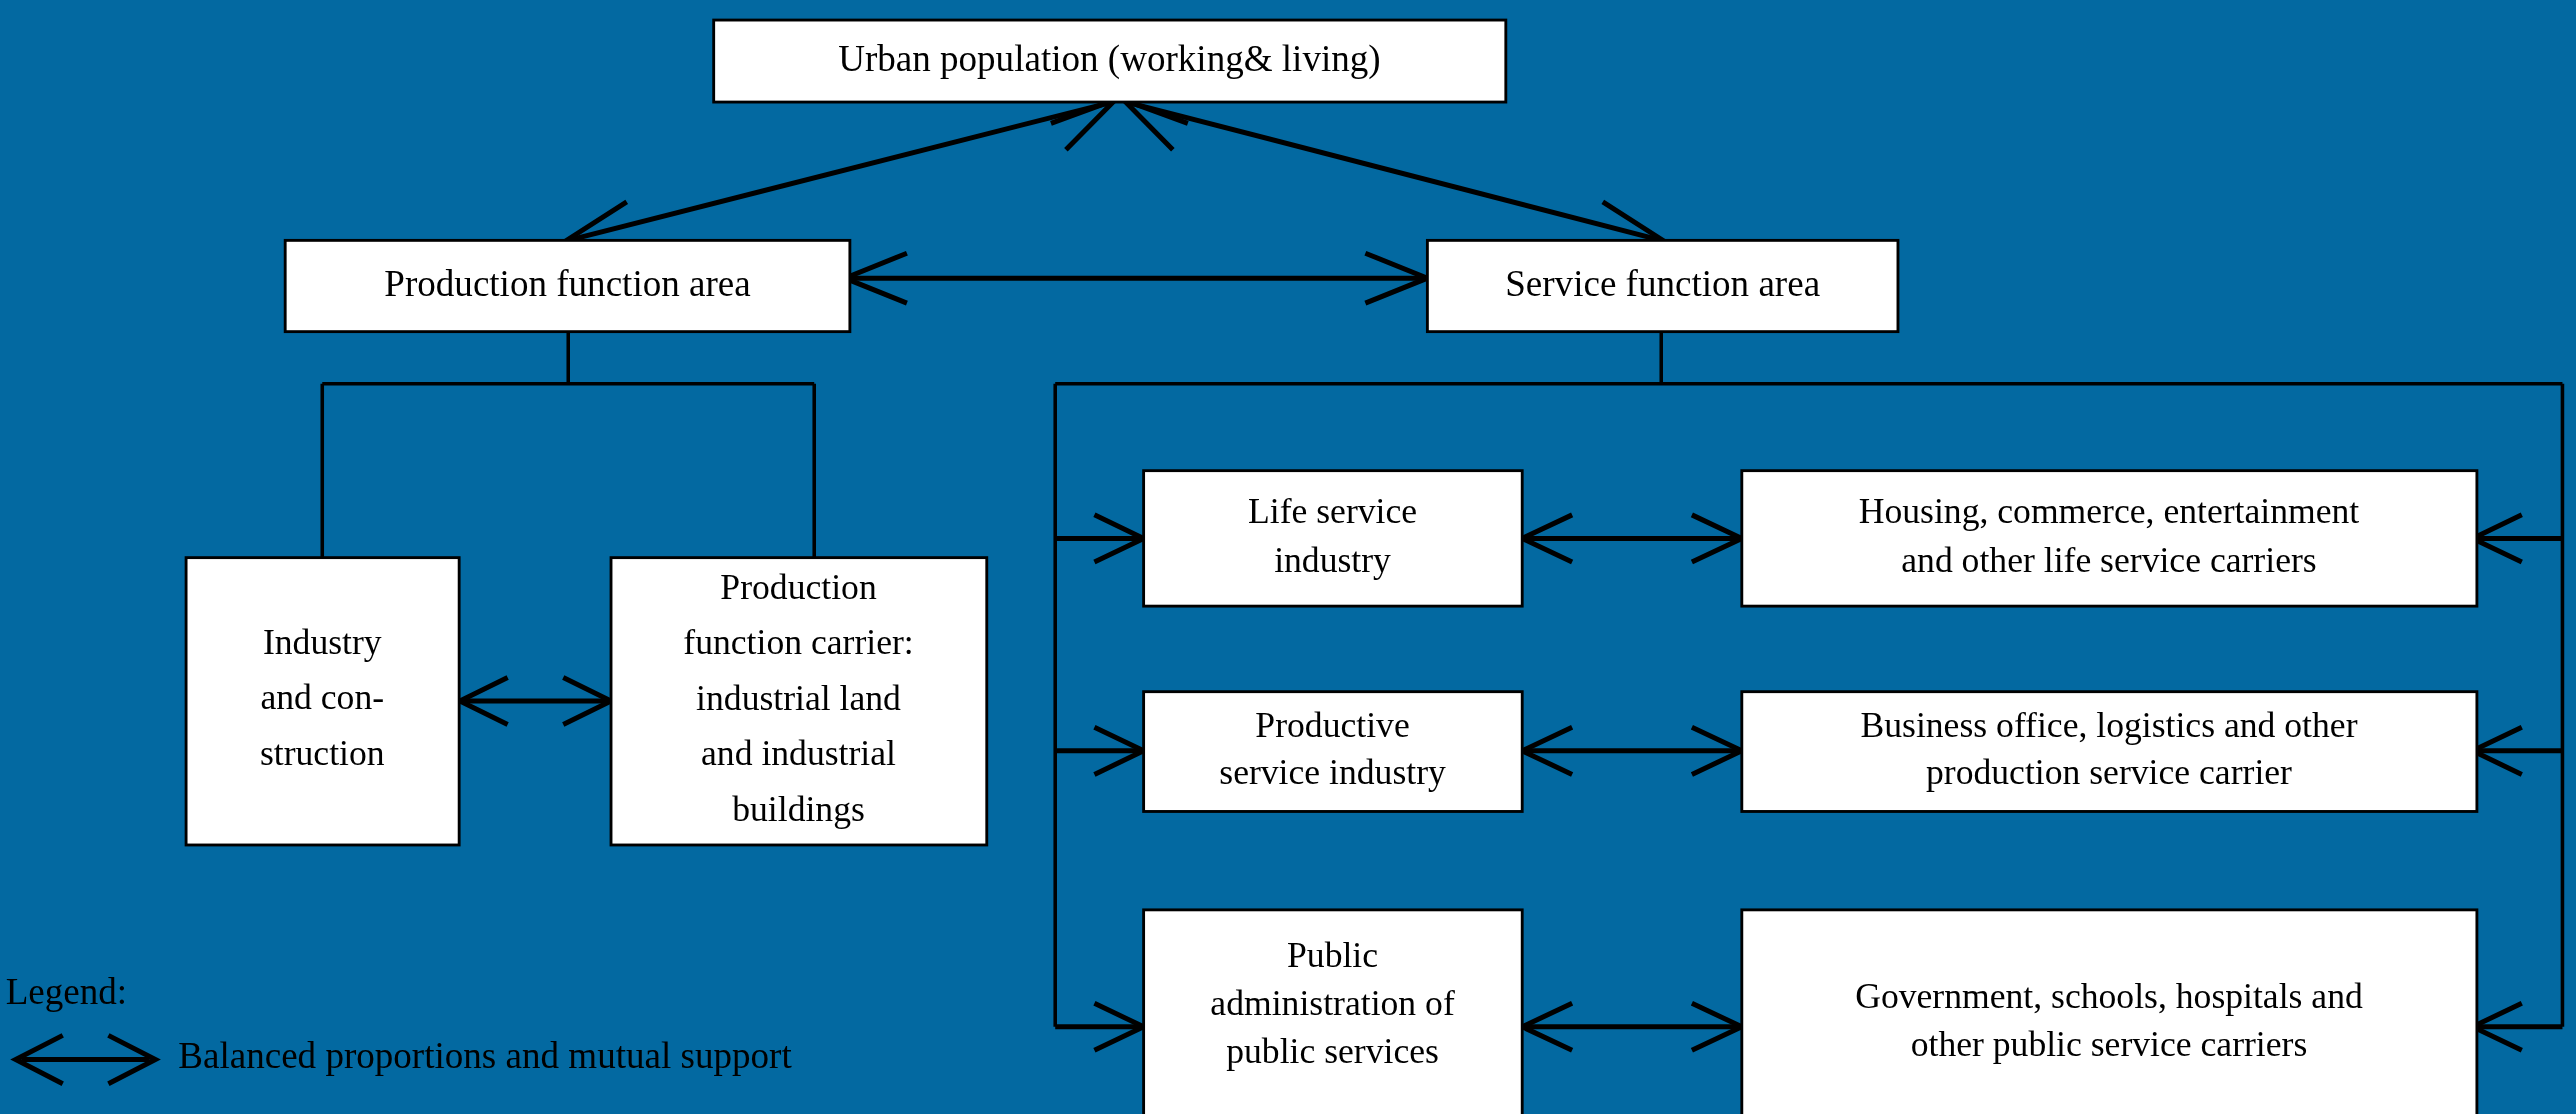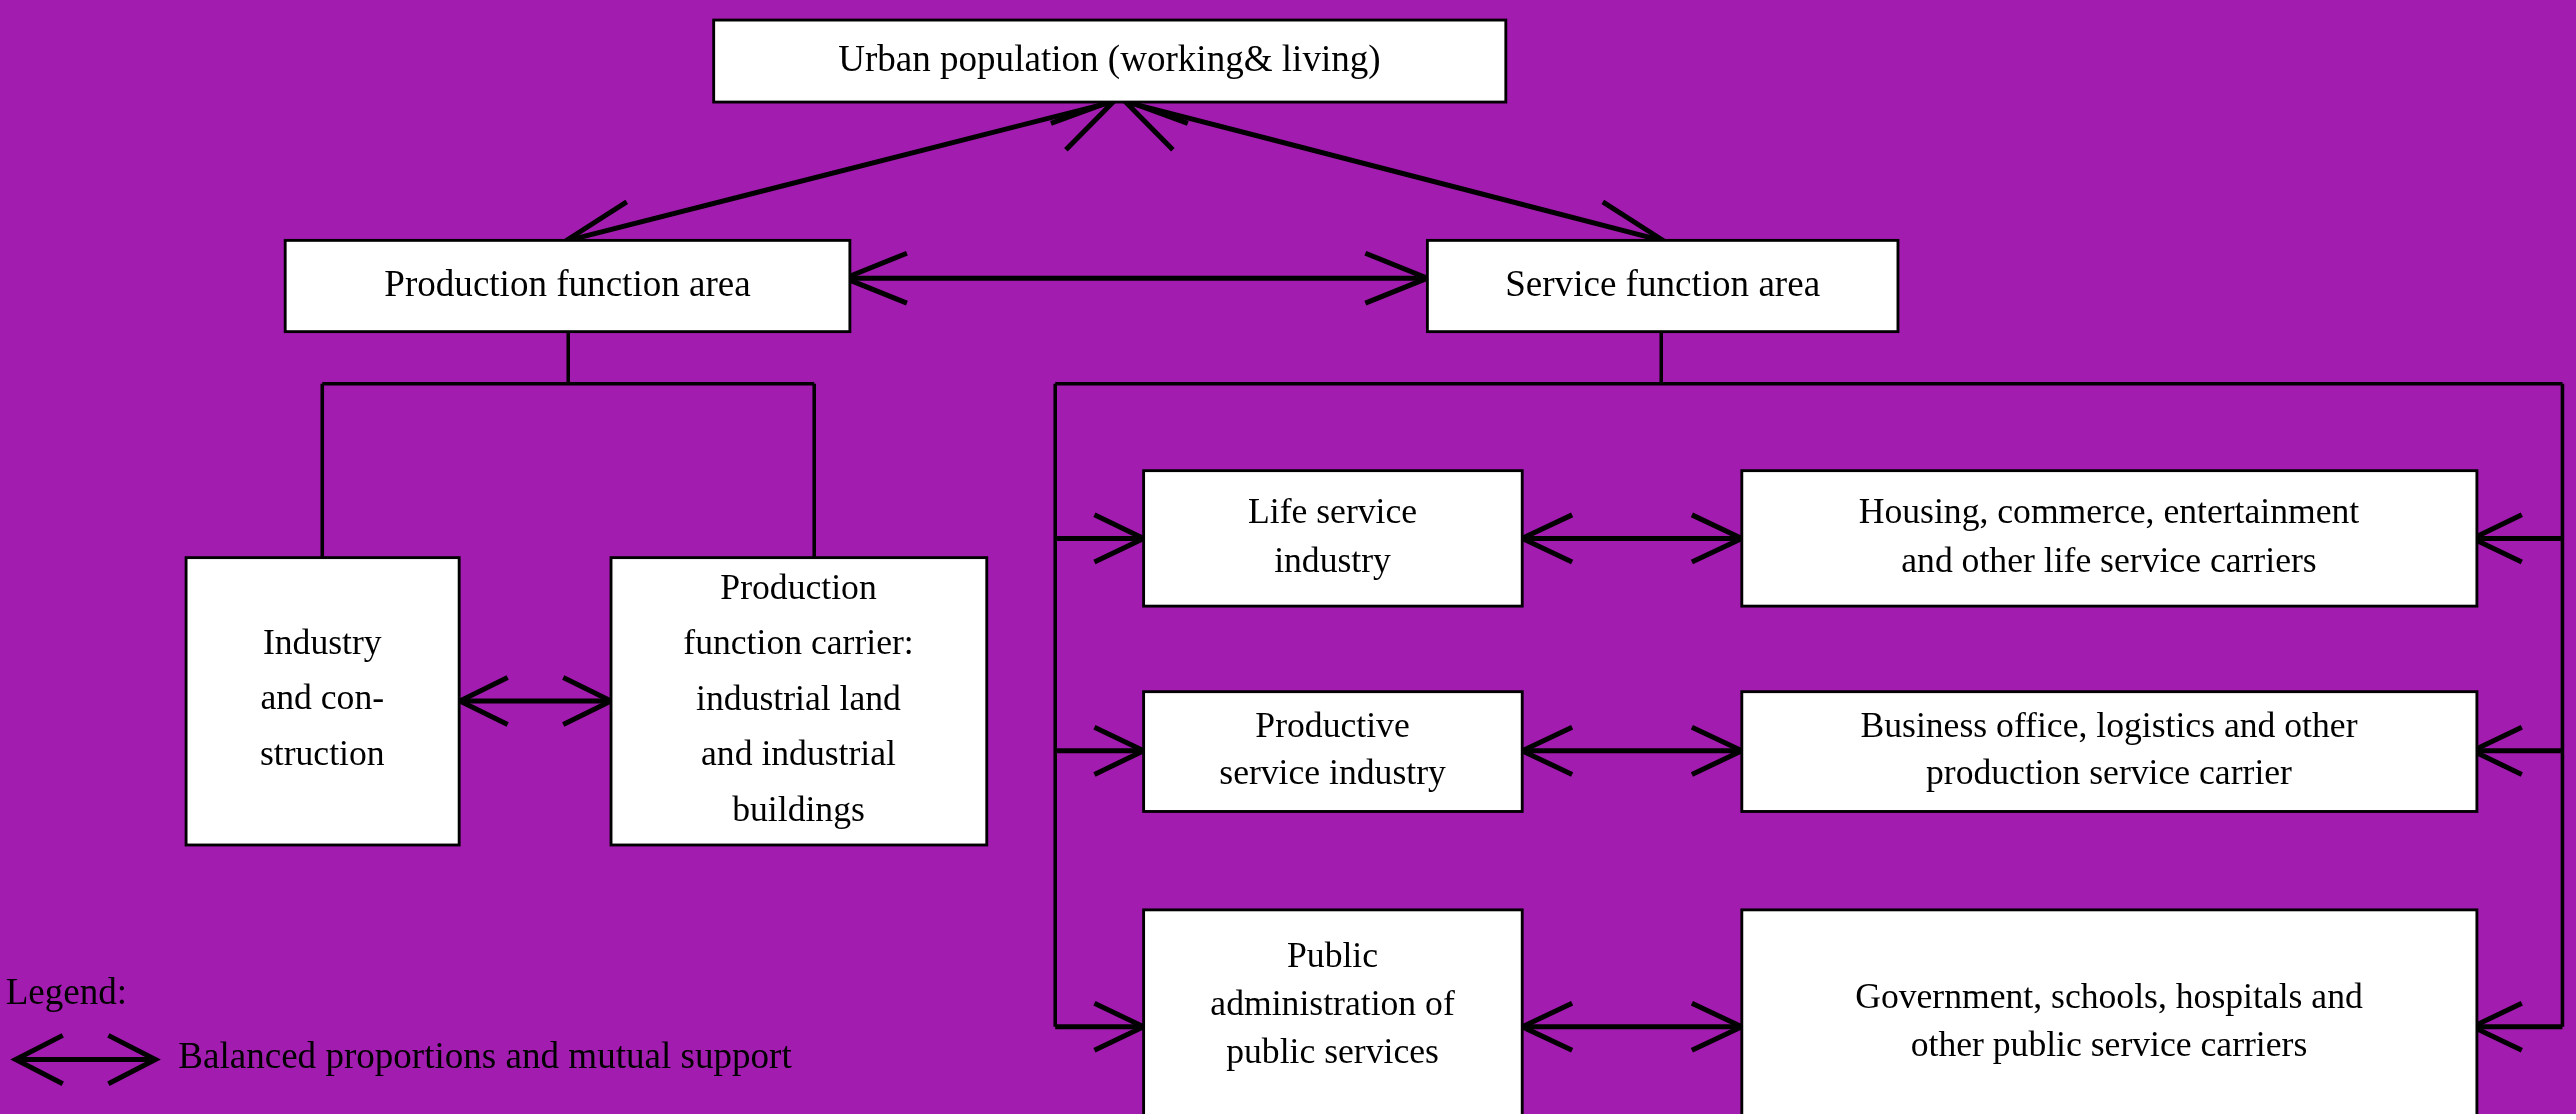--- a/index.html
+++ b/index.html
@@ -8,21 +8,21 @@
     padding: 0;
     background: #ffffff;
   }
   body {
     font-family: "Liberation Serif", "DejaVu Serif", serif;
   }
   #diagram-root {
     position: relative;
     width: 2576px;
     height: 1114px;
-    background: #a21caf;
+    background: #0369a1;
     overflow: hidden;
   }
   svg#diagram-canvas {
     position: absolute;
     left: 0;
     top: 0;
     width: 2576px;
     height: 1121px;
     display: block;
   }

